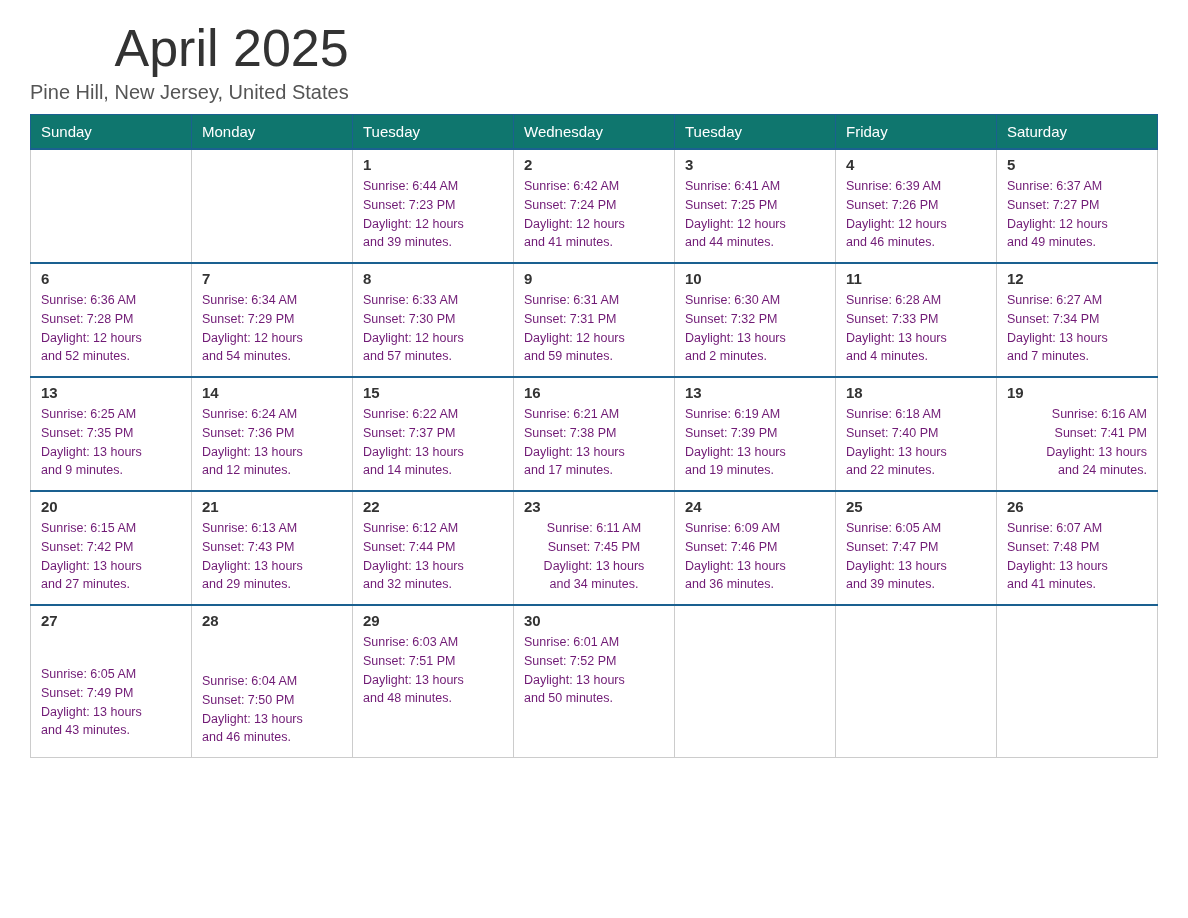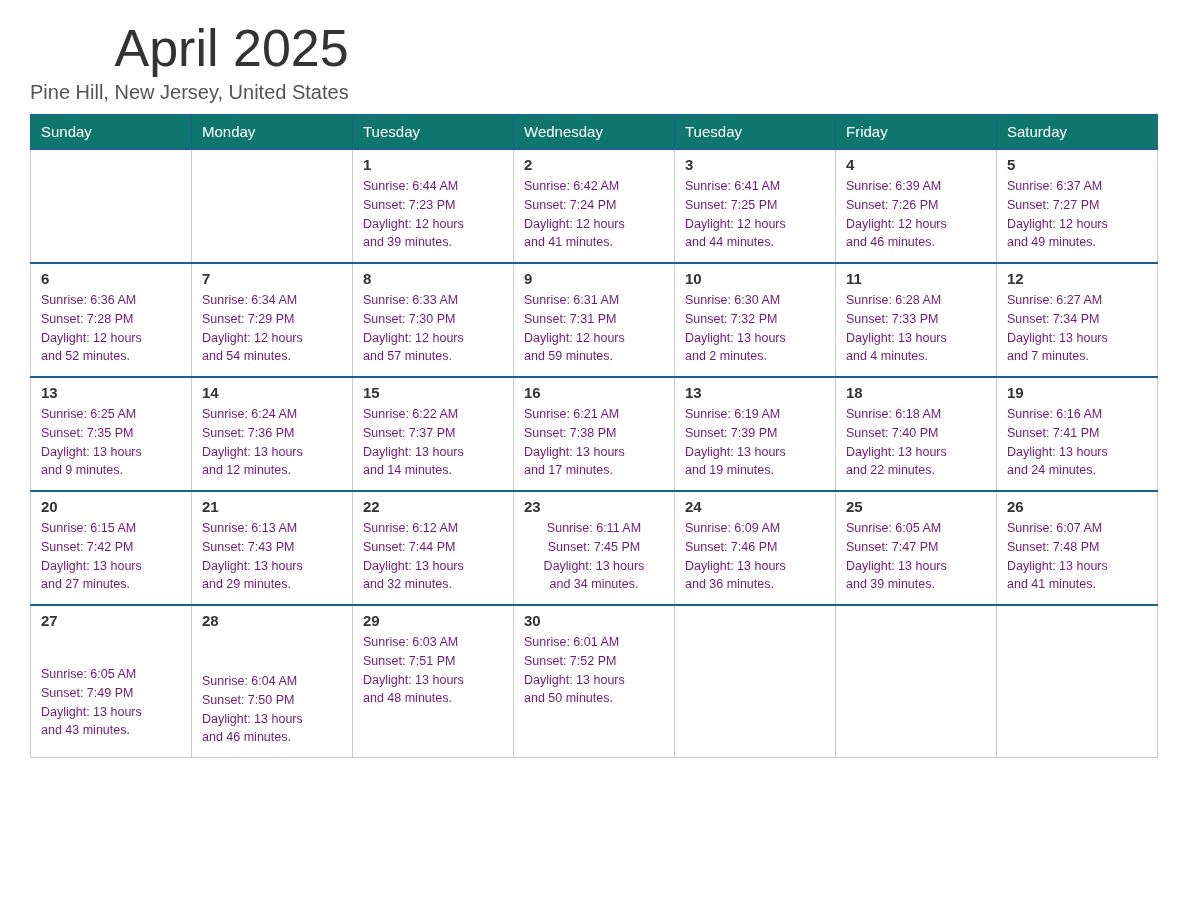--- a/index.html
+++ b/index.html
@@ -243,21 +243,21 @@
         </td>
         <td>
           <div class="day-num">18</div>
           <div class="day-info" style="white-space: pre-line;">Sunrise: 6:18 AM
 Sunset: 7:40 PM
 Daylight: 13 hours
 and 22 minutes.</div>
         </td>
         <td>
           <div class="day-num">19</div>
-          <div class="day-info" style="white-space: pre-line;">Sunrise: 6:16 AM
+          <div class="day-info" style="white-space: pre-line; text-align: right;">Sunrise: 6:16 AM
 Sunset: 7:41 PM
 Daylight: 13 hours
 and 24 minutes.</div>
         </td>
       </tr>
       <tr>
         <td>
           <div class="day-num">20</div>
           <div class="day-info" style="white-space: pre-line;">Sunrise: 6:15 AM
 Sunset: 7:42 PM

